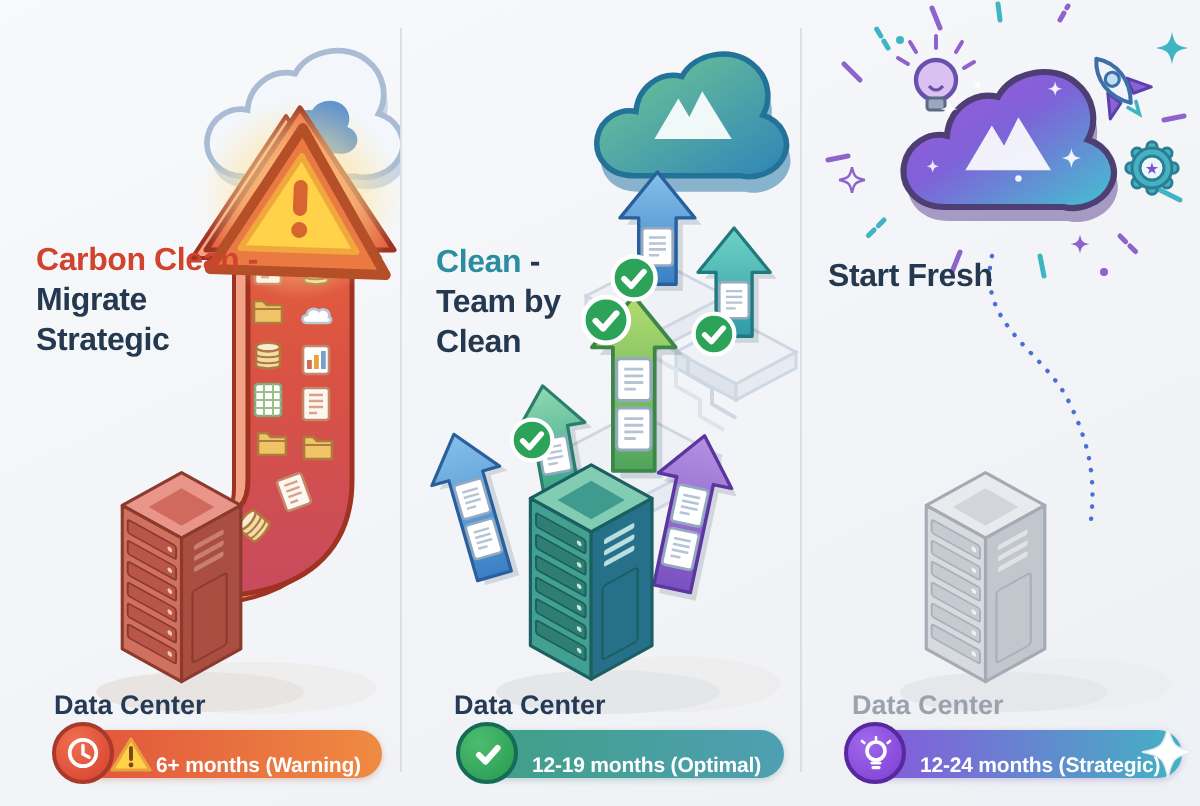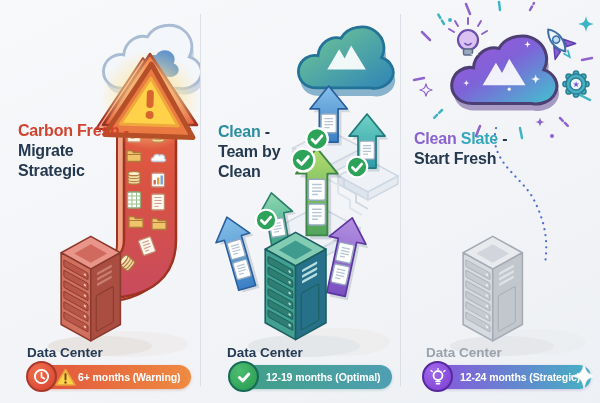--- a/index.html
+++ b/index.html
@@ -18,21 +18,21 @@
 .t3 .ca{color:#8b63cf}.t3 .cb{color:#35a7bd}.t3 .cd{color:#24394f}
 .panel-title .rest{color:#24394f}
 .dc-label{position:absolute;font-weight:bold;font-size:13.5px;color:#253a55;width:140px;}
 .dc1{left:27px;top:345px}
 .dc2{left:227px;top:345px}
 .dc3{left:426px;top:345px;color:#9aa2ad}
 .badge{position:absolute;height:32px}
 .b1{left:26px;top:361px}
 .b2{left:228px;top:361px}
 .b3{left:422px;top:361px}
-.pill{position:absolute;left:8px;top:4px;height:24px;border-radius:13px;display:flex;align-items:center;
+.pill{position:absolute;left:8px;top:4px;height:24px;border-radius:13px;display:flex;align-items:flex-end;
   color:#fff;font-weight:bold;font-size:10.5px;white-space:nowrap;padding:0 11px 0 30px;letter-spacing:-.1px}
 .b1 .pill{background:linear-gradient(90deg,#e1523c,#ef8b41);padding-left:44px;box-shadow:0 1px 3px rgba(160,60,30,.25)}
 .b2 .pill{background:linear-gradient(90deg,#3f9f84,#4f9fb3);box-shadow:0 1px 3px rgba(30,110,100,.25)}
 .b3 .pill{background:linear-gradient(90deg,#8a55dd,#43b2c3);box-shadow:0 1px 3px rgba(90,60,160,.25)}
 .badge-circle{position:absolute;left:0;top:0;width:31px;height:31px;border-radius:50%;
   display:flex;align-items:center;justify-content:center;z-index:2}
 .b1 .badge-circle{background:radial-gradient(circle at 35% 30%,#f07050,#d63f2d);border:2.5px solid #a8392b}
 .b2 .badge-circle{background:radial-gradient(circle at 35% 30%,#4cbd70,#27994f);border:2.5px solid #166b57}
 .b3 .badge-circle{background:radial-gradient(circle at 35% 30%,#a168ec,#7c3ed2);border:2.5px solid #56299f}
 .badge-warn{position:absolute;left:29px;top:7px;z-index:2}
@@ -328,31 +328,30 @@
       <circle cx="40" cy="16" r="1.4" fill="#fff" opacity="0.9"></circle>
     </g>
   </g>
   <path d="M96,128 C88,162 122,176 134,200 C146,224 148,242 145,264" fill="none" stroke="#4a6fd4" stroke-width="2.2" stroke-linecap="round" stroke-dasharray="0.1 6"></path>
   <ellipse cx="136" cy="342" rx="50" ry="13" fill="#eaecef" opacity="0.6"></ellipse>
   <ellipse cx="102" cy="346" rx="52" ry="10" fill="#e4e6ea" opacity="0.9"></ellipse>
   <use href="#serverG" class="srv3" transform="translate(60,234) scale(0.78)"></use>
 </svg>
 
 <div class="panel-title t1">
-  <div><span class="ca">Carbon Fresh</span><span class="cb"></span><span class="cd"> -</span></div>
+  <div><span class="ca">Carbon Clean</span><span class="cb"></span><span class="cd"> -</span></div>
   <div class="rest">Migrate</div>
   <div class="rest">Strategic</div>
 </div>
 <div class="panel-title t2">
   <div><span class="ca">Clean</span><span class="cb"></span><span class="cd"> -</span></div>
   <div class="rest">Team by</div>
   <div class="rest">Clean</div>
 </div>
 <div class="panel-title t3">
-  <div><span class="ca">Clean</span><span class="cb"> Slate</span><span class="cd"> -</span></div>
   <div class="rest">Start Fresh</div>
 </div>
 
 <div class="dc-label dc1">Data Center</div>
 <div class="dc-label dc2">Data Center</div>
 <div class="dc-label dc3">Data Center</div>
 
 <div class="badge b1">
   <span class="badge-circle">
     <svg width="17" height="17" viewBox="-9 -9 18 18">

